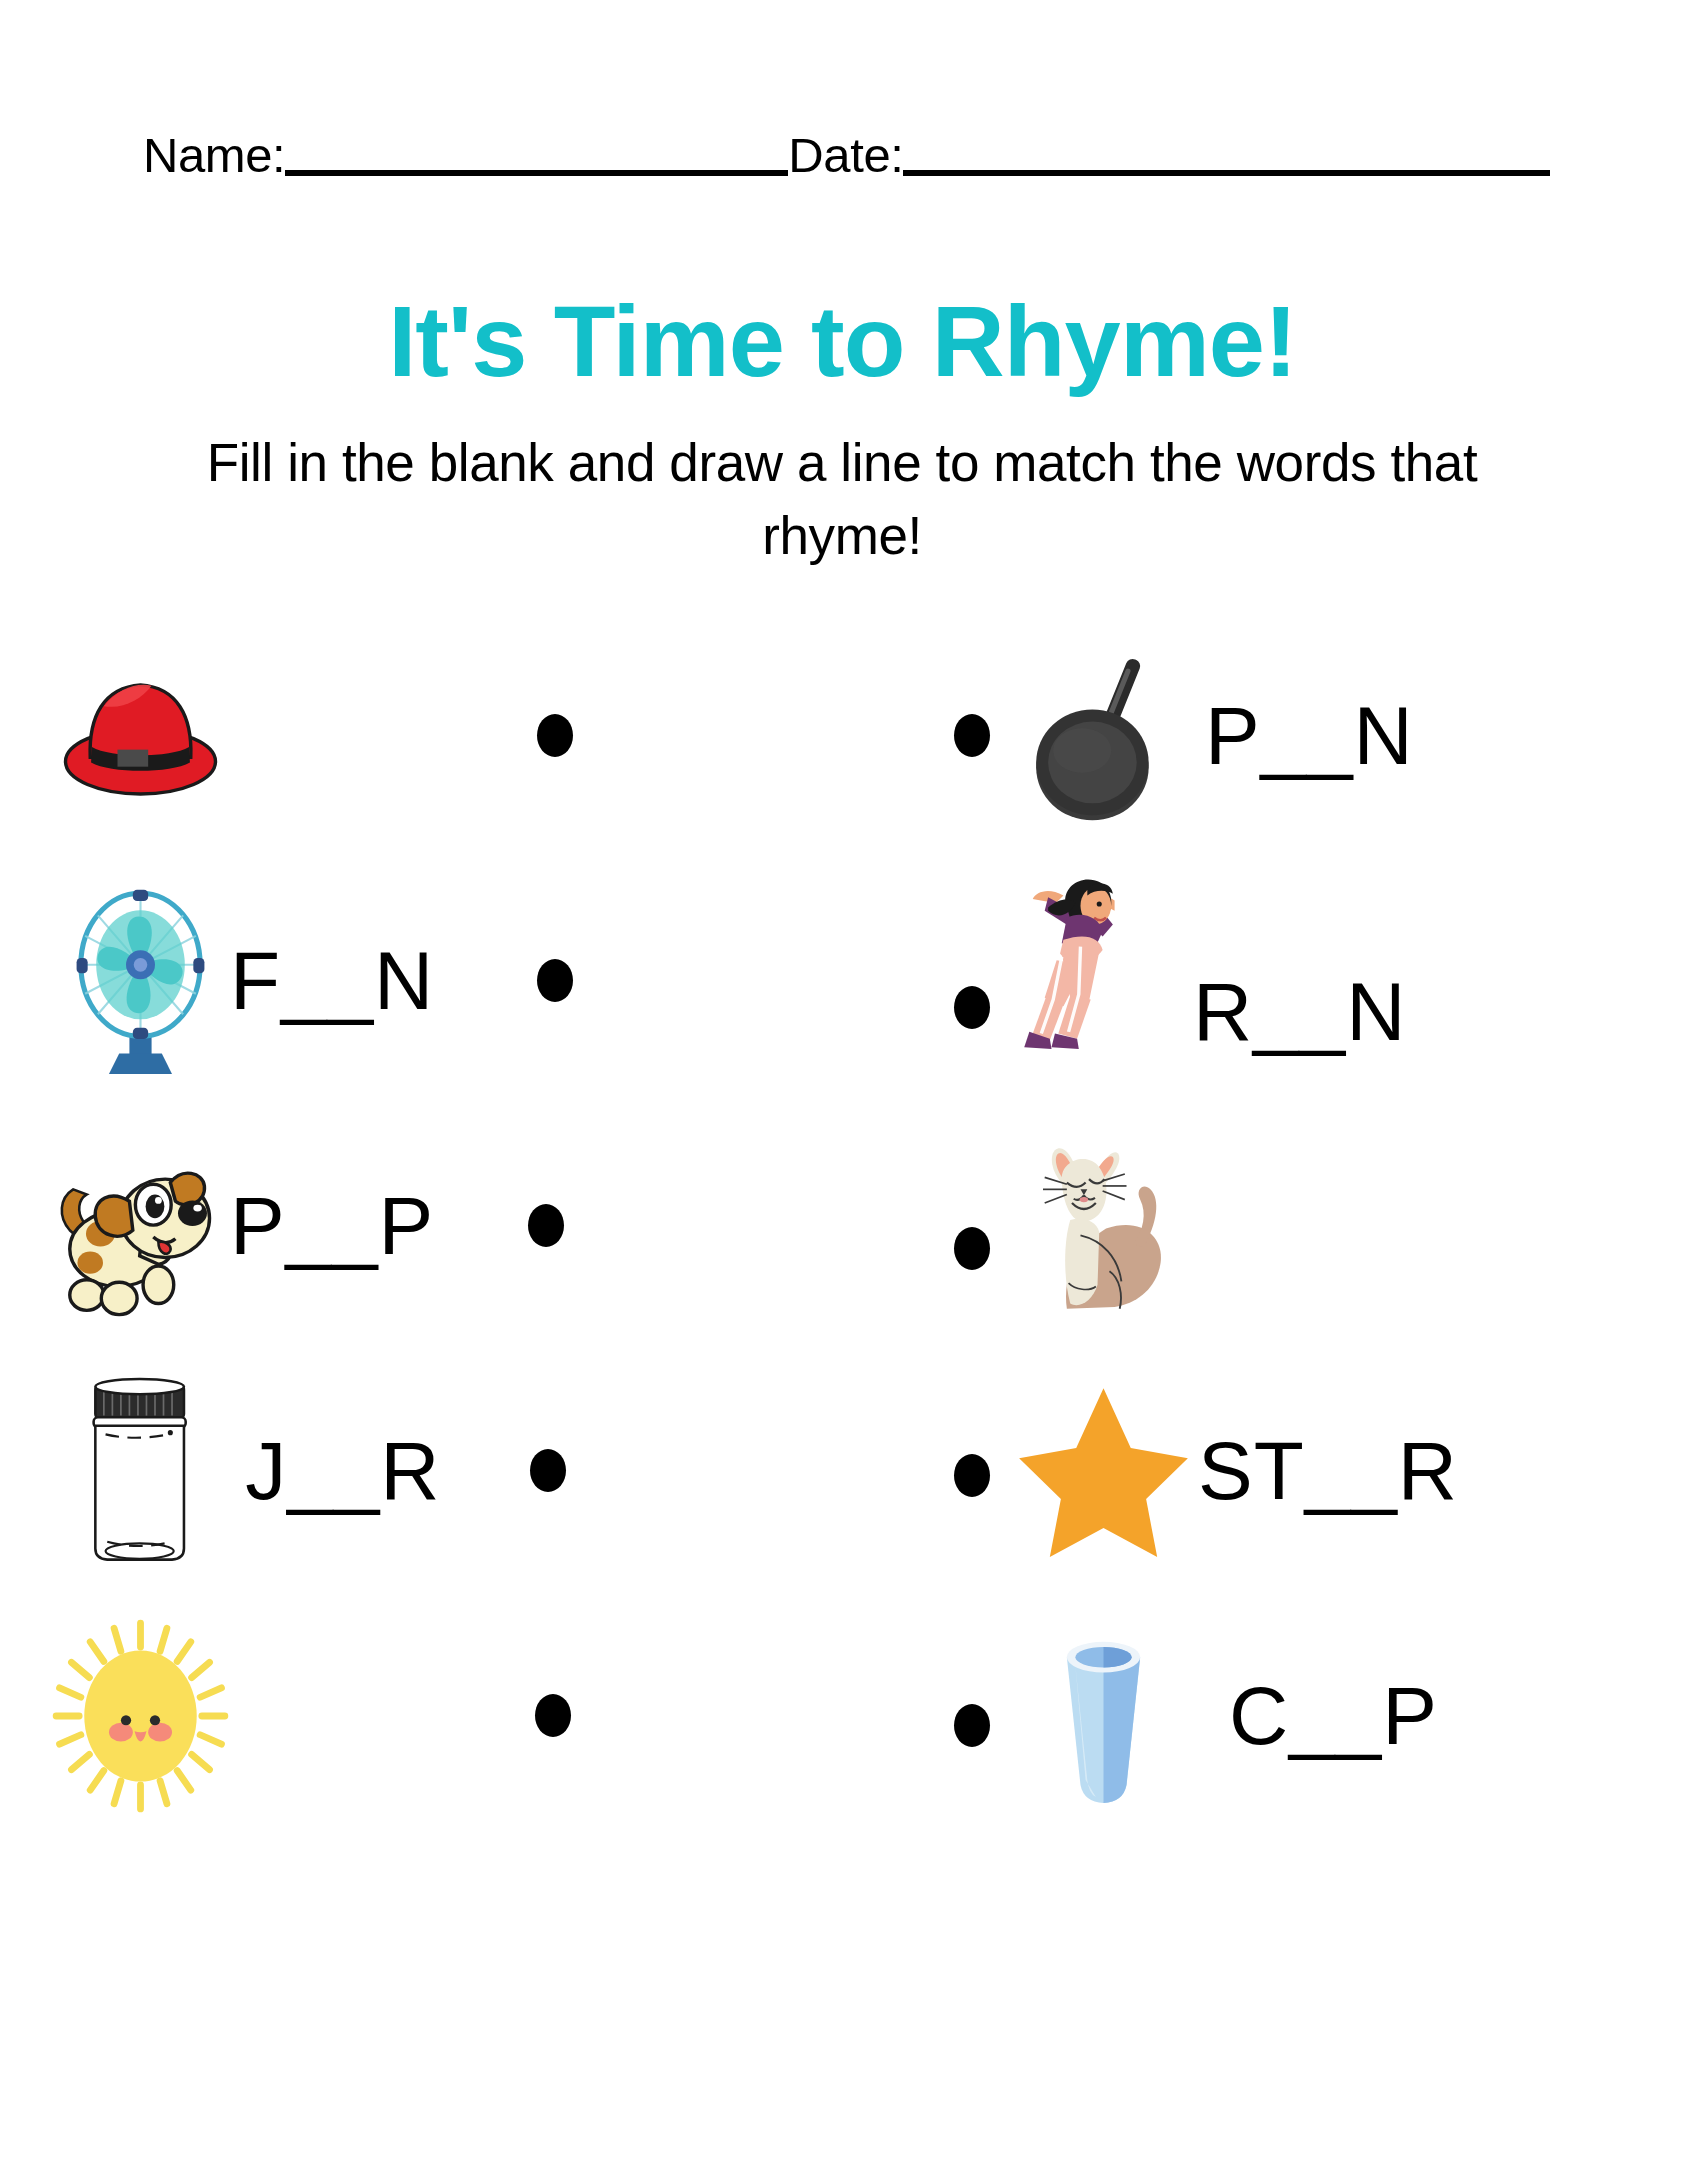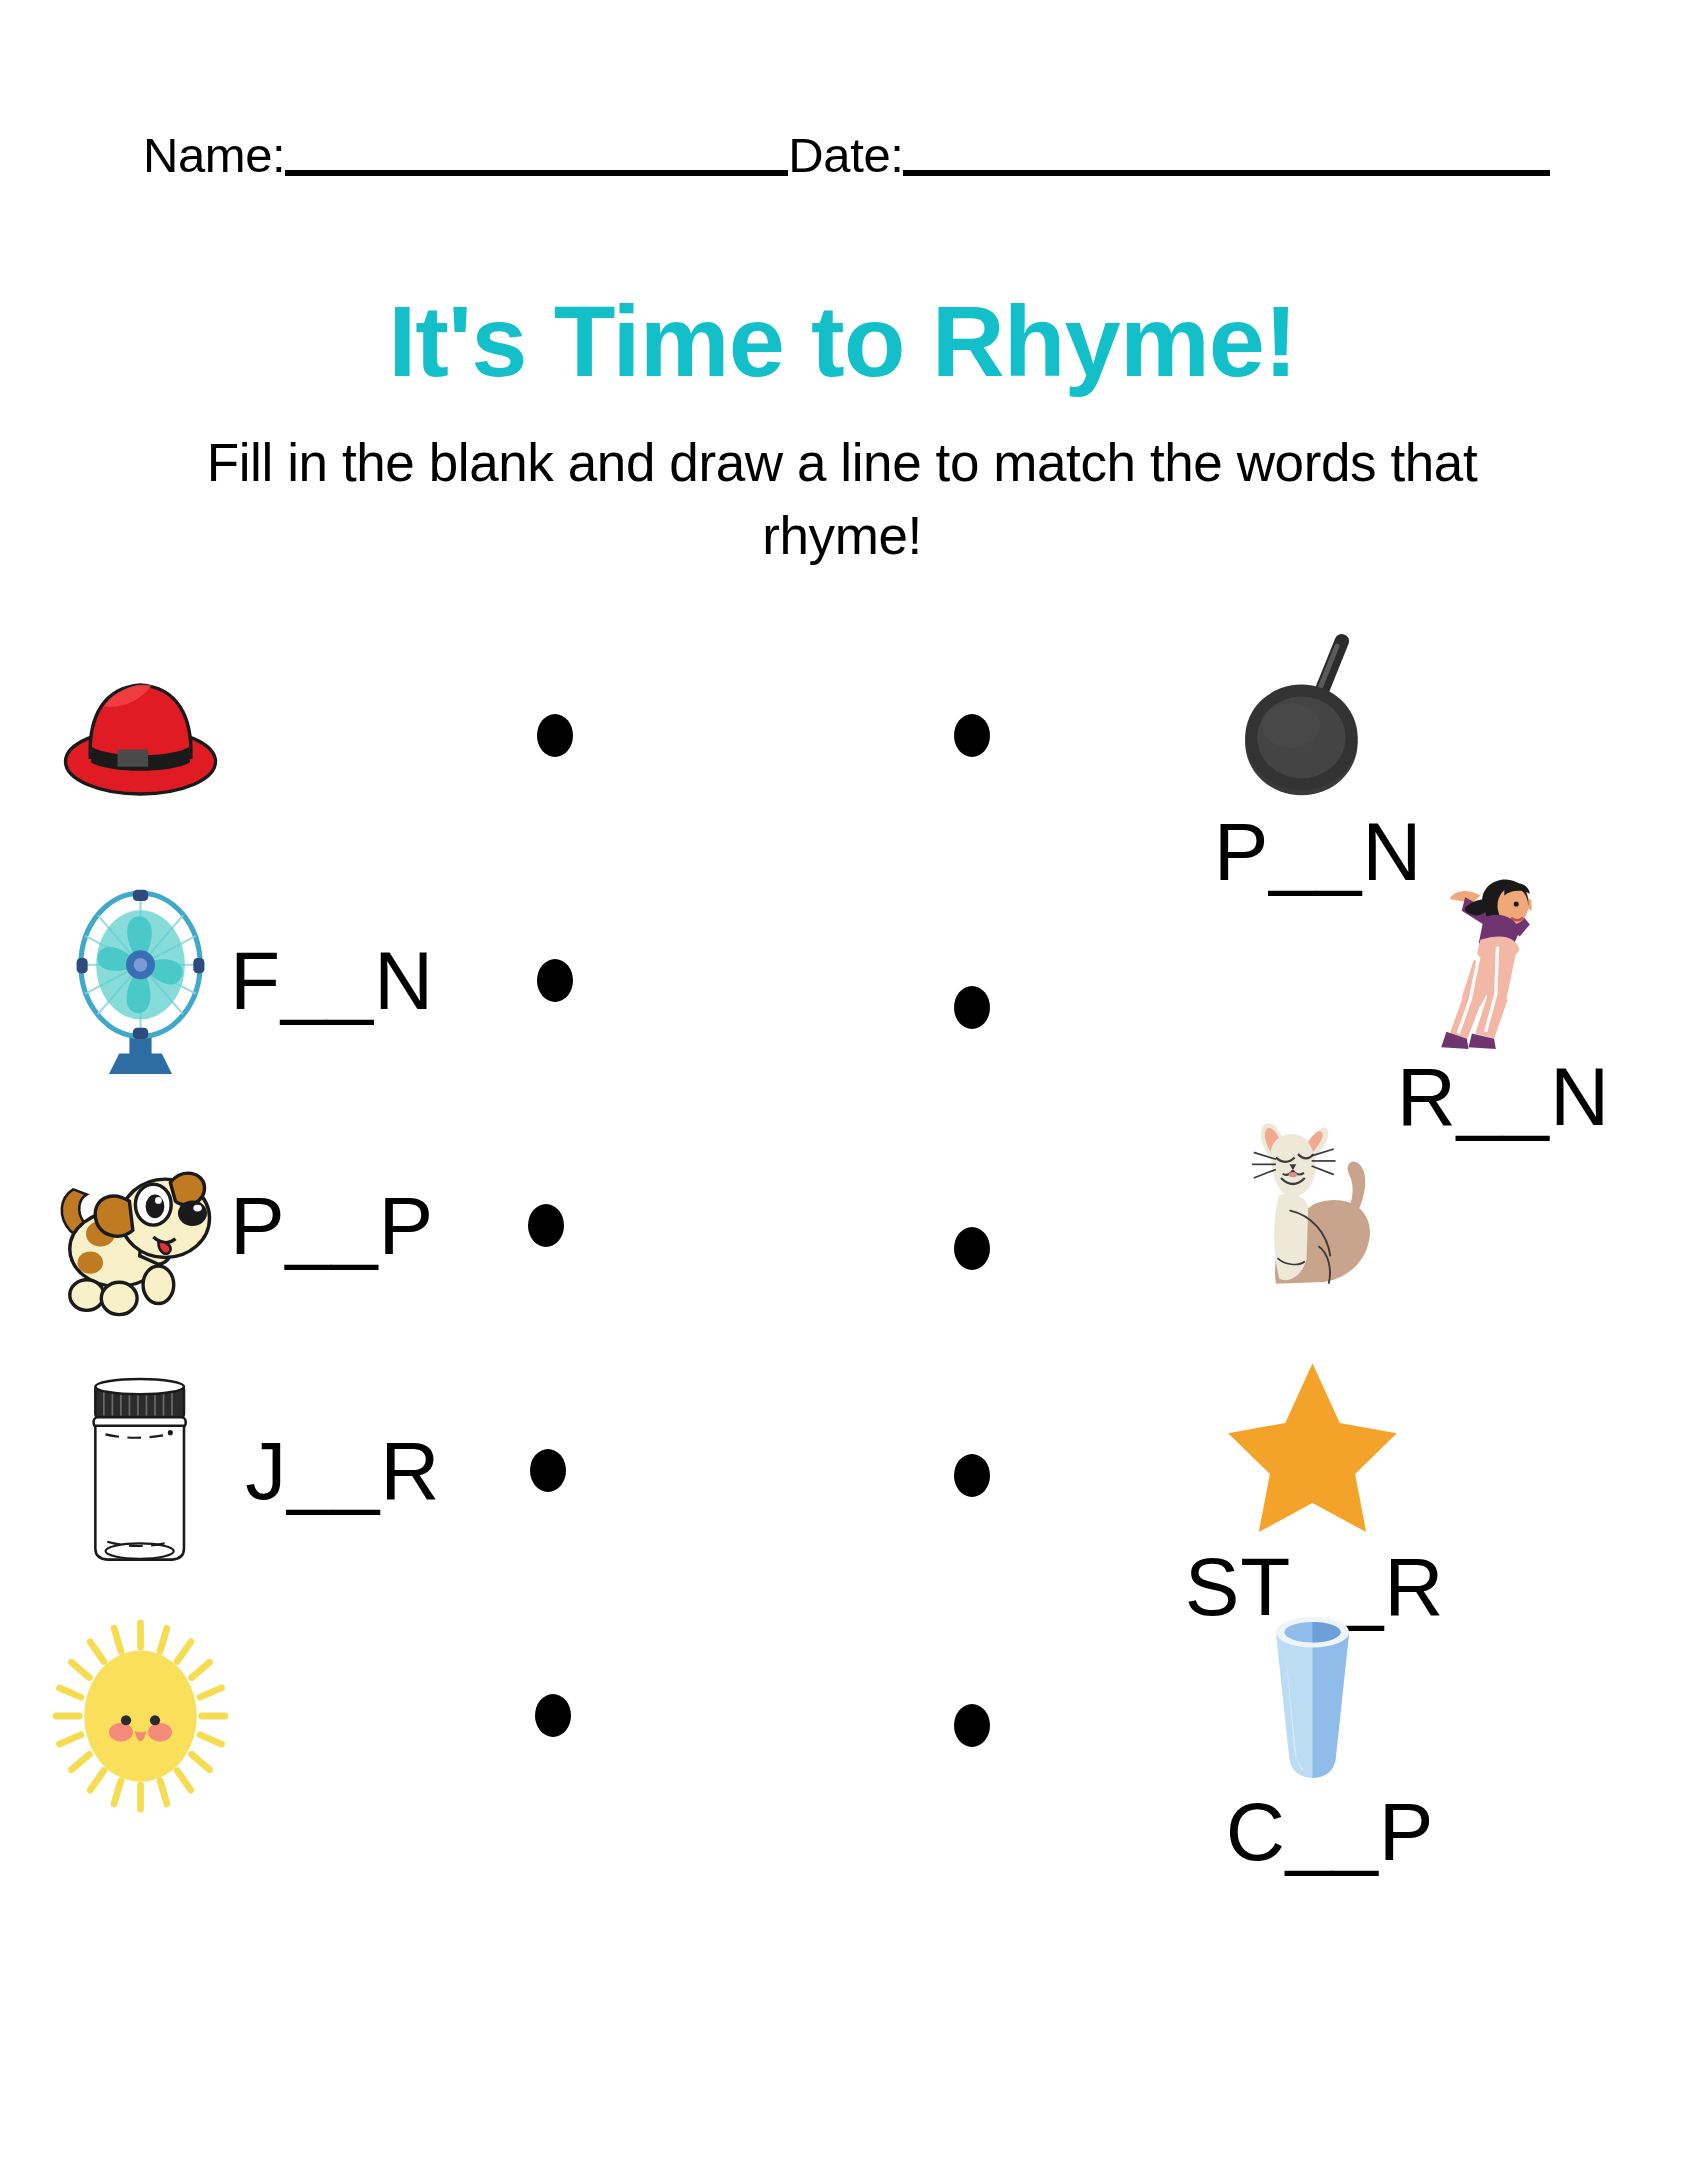--- a/index.html
+++ b/index.html
@@ -84,21 +84,21 @@
     height: 245px;
   }
   .side {
     position: absolute;
     top: 0;
     height: 245px;
     display: flex;
     align-items: center;
   }
   .side-left  { left: 51px;  width: 545px; justify-content: flex-start; }
-  .side-right { left: 1014px; width: 596px; justify-content: flex-start; flex-direction: column; }
+  .side-right { left: 1014px; width: 596px; justify-content: flex-start; }
 
   .art {
     width: 179px;
     height: 196px;
     flex: 0 0 179px;
     position: relative;
   }
   .art svg { display:block; width:100%; height:100%; }
 
   .word {

